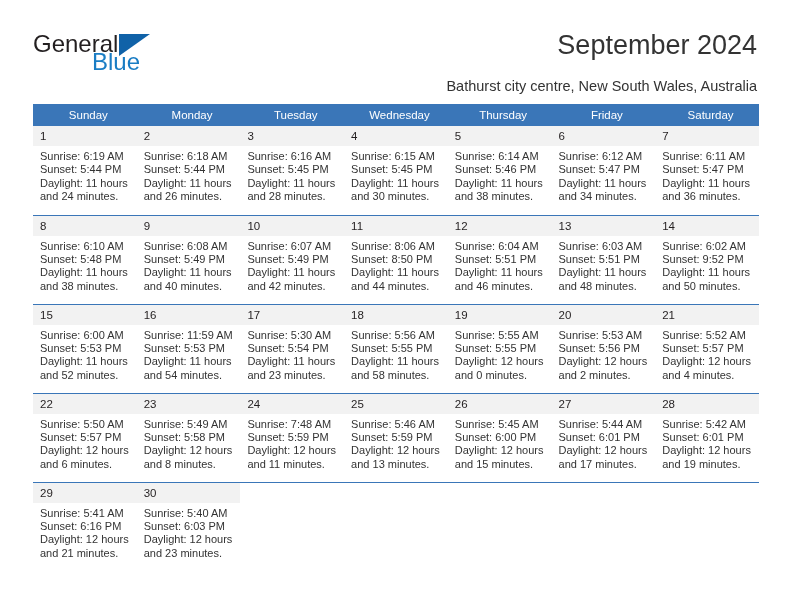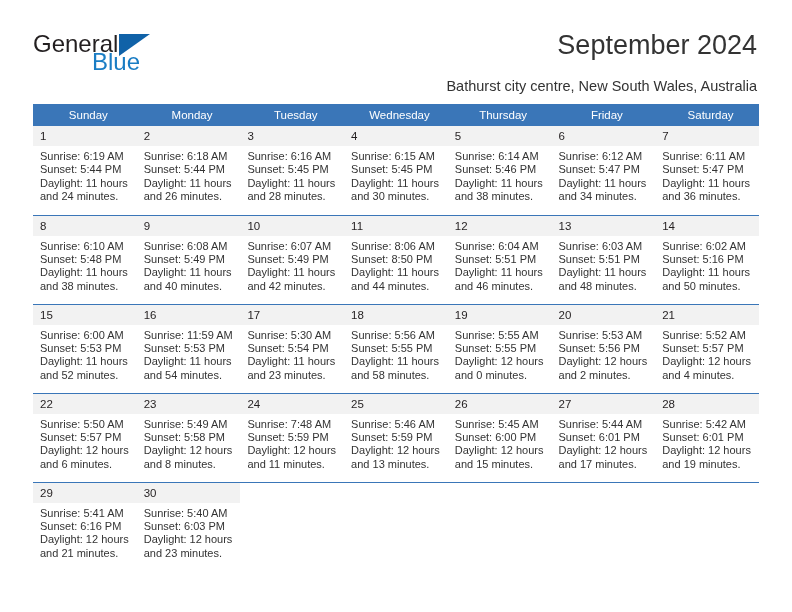--- a/index.html
+++ b/index.html
@@ -275,21 +275,21 @@
               <div>Sunrise: 6:03 AM</div>
               <div>Sunset: 5:51 PM</div>
               <div>Daylight: 11 hours</div>
               <div>and 48 minutes.</div>
             </div>
           </td>
           <td>
             <div class="daynum">14</div>
             <div class="lines">
               <div>Sunrise: 6:02 AM</div>
-              <div>Sunset: 5:16 PM</div>
+              <div>Sunset: 9:52 PM</div>
               <div>Daylight: 11 hours</div>
               <div>and 50 minutes.</div>
             </div>
           </td>
         </tr>
         <tr class="week-row">
           <td>
             <div class="daynum">15</div>
             <div class="lines">
               <div>Sunrise: 6:00 AM</div>

